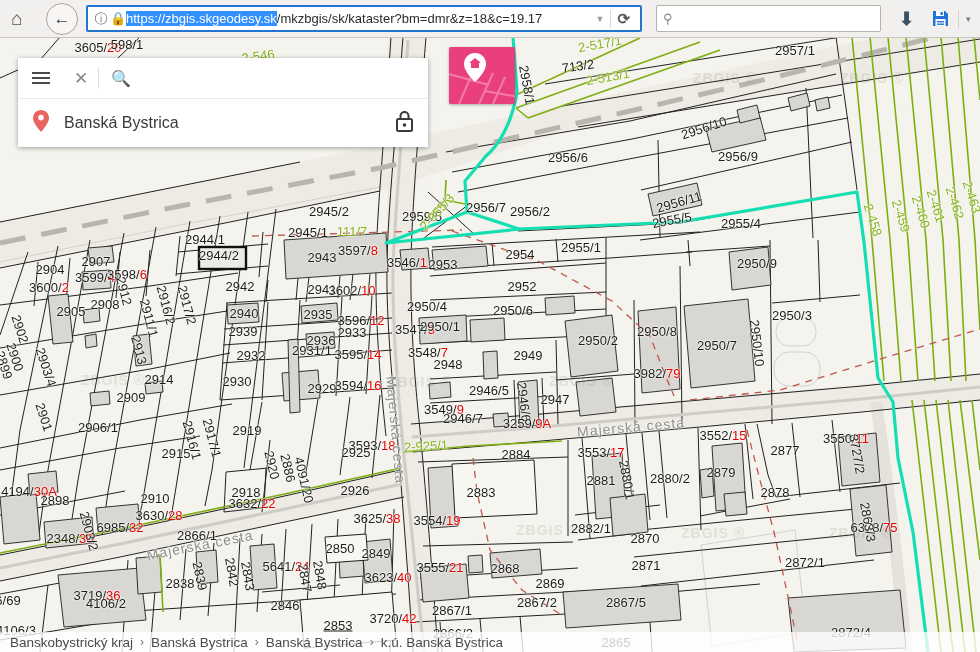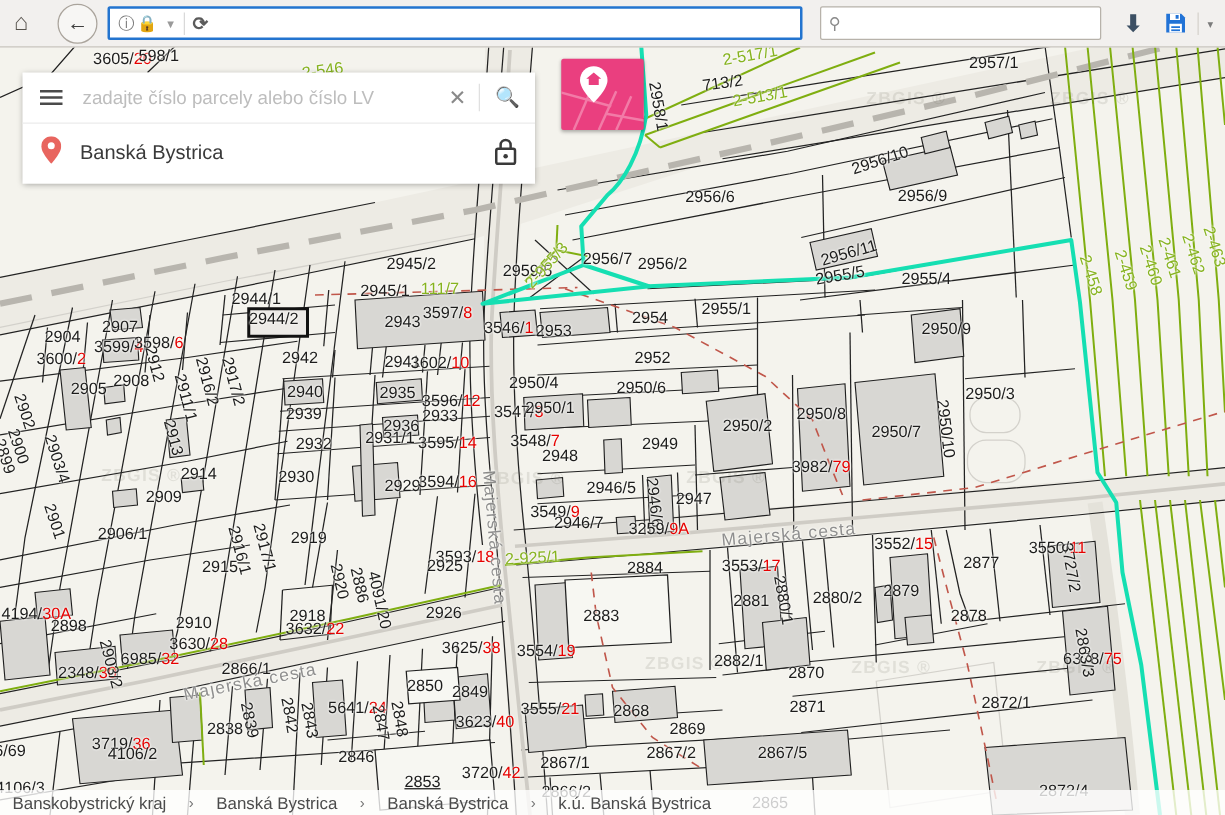--- a/index.html
+++ b/index.html
@@ -46,33 +46,34 @@
   #mag2{color:#7a7a7a;font-size:16px;padding:0 12px;}
   #panel-row2{min-height:48px;display:flex;align-items:center;}
   #loc-pin{width:46px;text-align:center;color:#e8655f;font-size:20px;}
   #loc-texts{flex:1;}
   #loc-name{font-size:16px;color:#3a3a3a;}
   #loc-detail{font-size:13px;color:#9b9b9b;margin-top:1px;}
   #loc-lock{padding:0 14px;}
   
   #pink-btn{position:absolute;left:449px;top:47px;width:66px;height:57px;background:#ea3f7f;border-radius:2px;z-index:40;box-shadow:0 1px 3px rgba(0,0,0,.3);overflow:hidden;}
   
-  #breadcrumb{position:absolute;left:0;bottom:0;width:980px;height:20px;background:rgba(255,255,255,.78);z-index:45;display:flex;align-items:center;font-size:13.5px;color:#4b4b4b;padding-left:10px;box-sizing:border-box;gap:11px;}
+  #breadcrumb{position:absolute;left:0;bottom:0;width:980px;height:20px;background:rgba(255,255,255,.78);z-index:45;display:flex;align-items:center;font-size:13.5px;color:#4b4b4b;padding-left:10px;box-sizing:border-box;}
   #breadcrumb .sep{color:#777;margin:0 7px;font-size:12px;}
   #breadcrumb .bc-item{color:#4b4b4b;}
 </style>
 </head>
 <body>
 
 <div id="chrome">
   <div id="home-btn" class="tb-icon">⌂</div>
   <div id="back-btn" class="tb-icon">←</div>
   <div id="urlbar">
     <span class="info-i">ⓘ</span>
     <span class="lock">🔒</span>
+    <div id="urltext"><span class="sel">https://zbgis.skgeodesy.sk</span><span>/mkzbgis/sk/kataster?bm=dmr&amp;z=18&amp;c=19.17</span></div>
     <span class="caret">▼</span>
     <span class="divline"></span>
     <span class="reload">⟳</span>
   </div>
   <div id="searchbox">
     <span class="mag">⚲</span>
   </div>
   <div id="dl-btn" class="tb-icon">⬇</div>
   <div id="save-btn" class="tb-icon">
     <svg width="19" height="19" viewBox="0 0 19 19">
@@ -530,21 +531,20 @@
     </div>
 </div>
 
 <div id="panel">
   <div id="panel-row1">
     <div id="burger">
         <span></span>
         <span></span>
         <span></span>
       </div>
-    <input id="parcel-input" placeholder="zadajte číslo parcely alebo číslo LV" style="">
     <div id="clear-x">✕</div>
     <div id="row1-div"></div>
     <div id="mag2">🔍</div>
   </div>
   <div id="panel-row2">
     <div id="loc-pin">
       <svg width="16" height="22" viewBox="0 0 16 22">
           <path d="M8 0 C3.6 0 0 3.6 0 8 c0 5.5 8 14 8 14 s8-8.5 8-14 C16 3.6 12.4 0 8 0 z" fill="#e8655f"></path>
           <circle cx="8" cy="7.6" r="2.8" fill="#fff"></circle>
         </svg>

